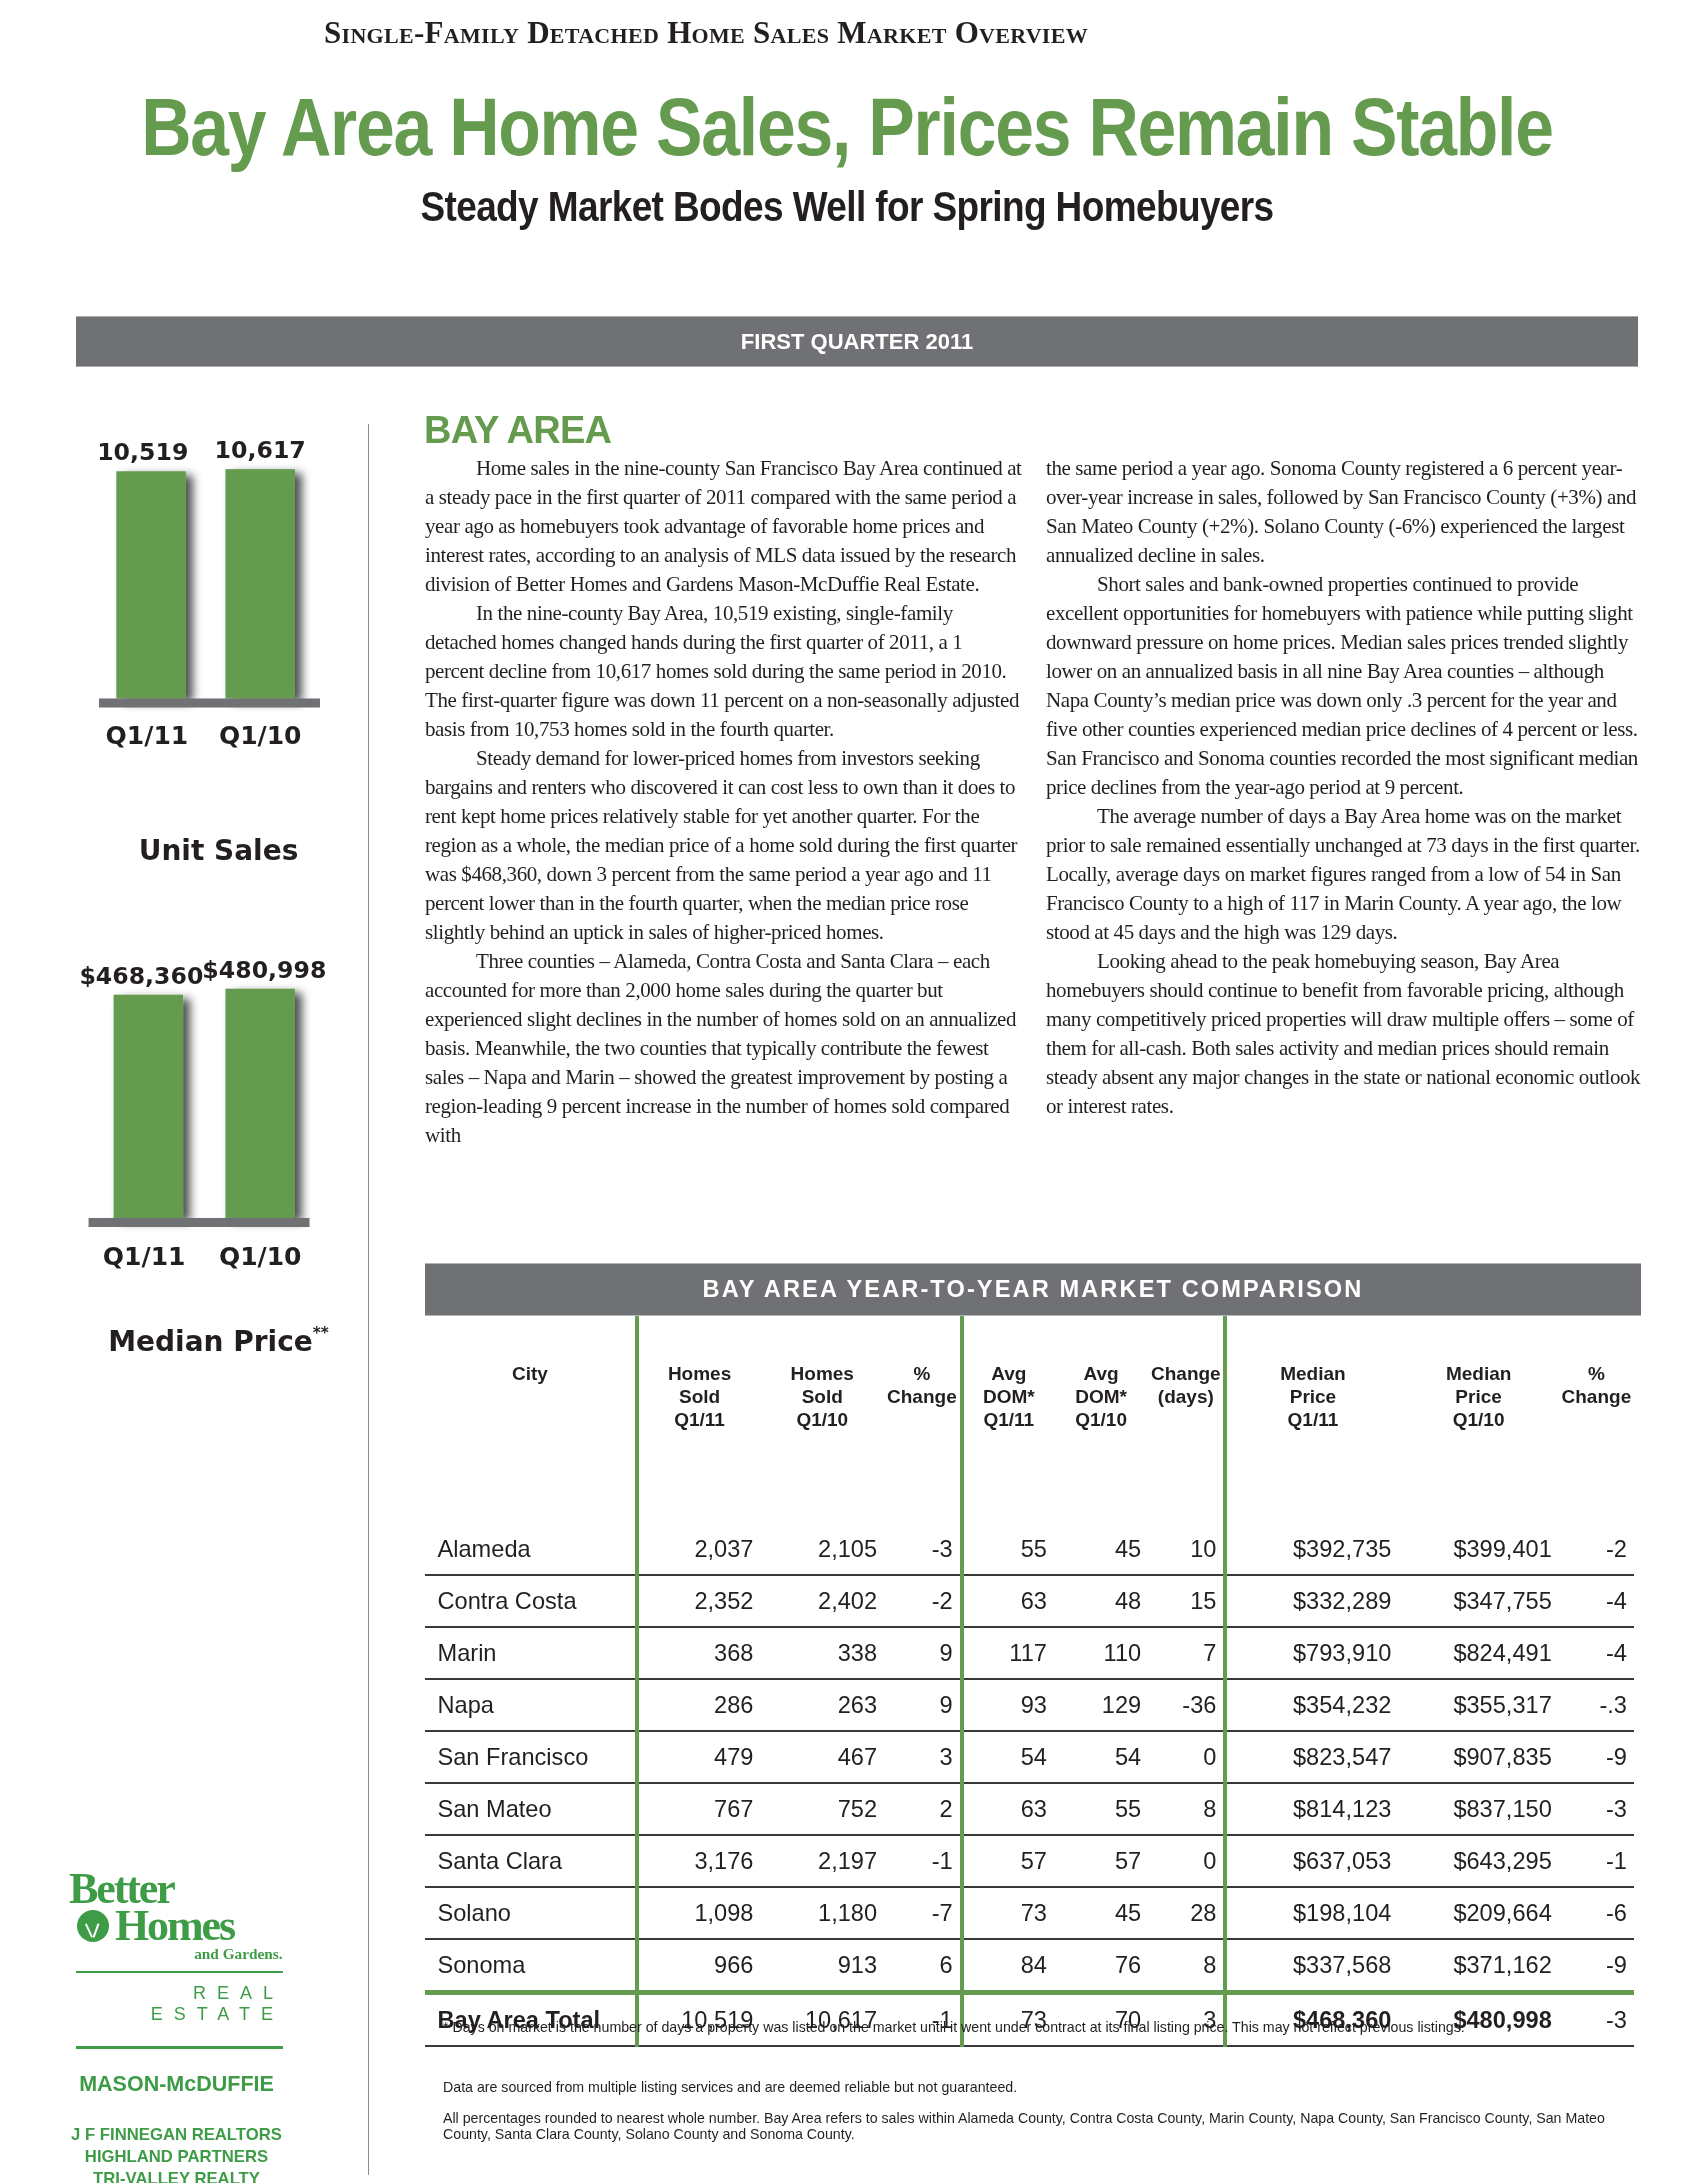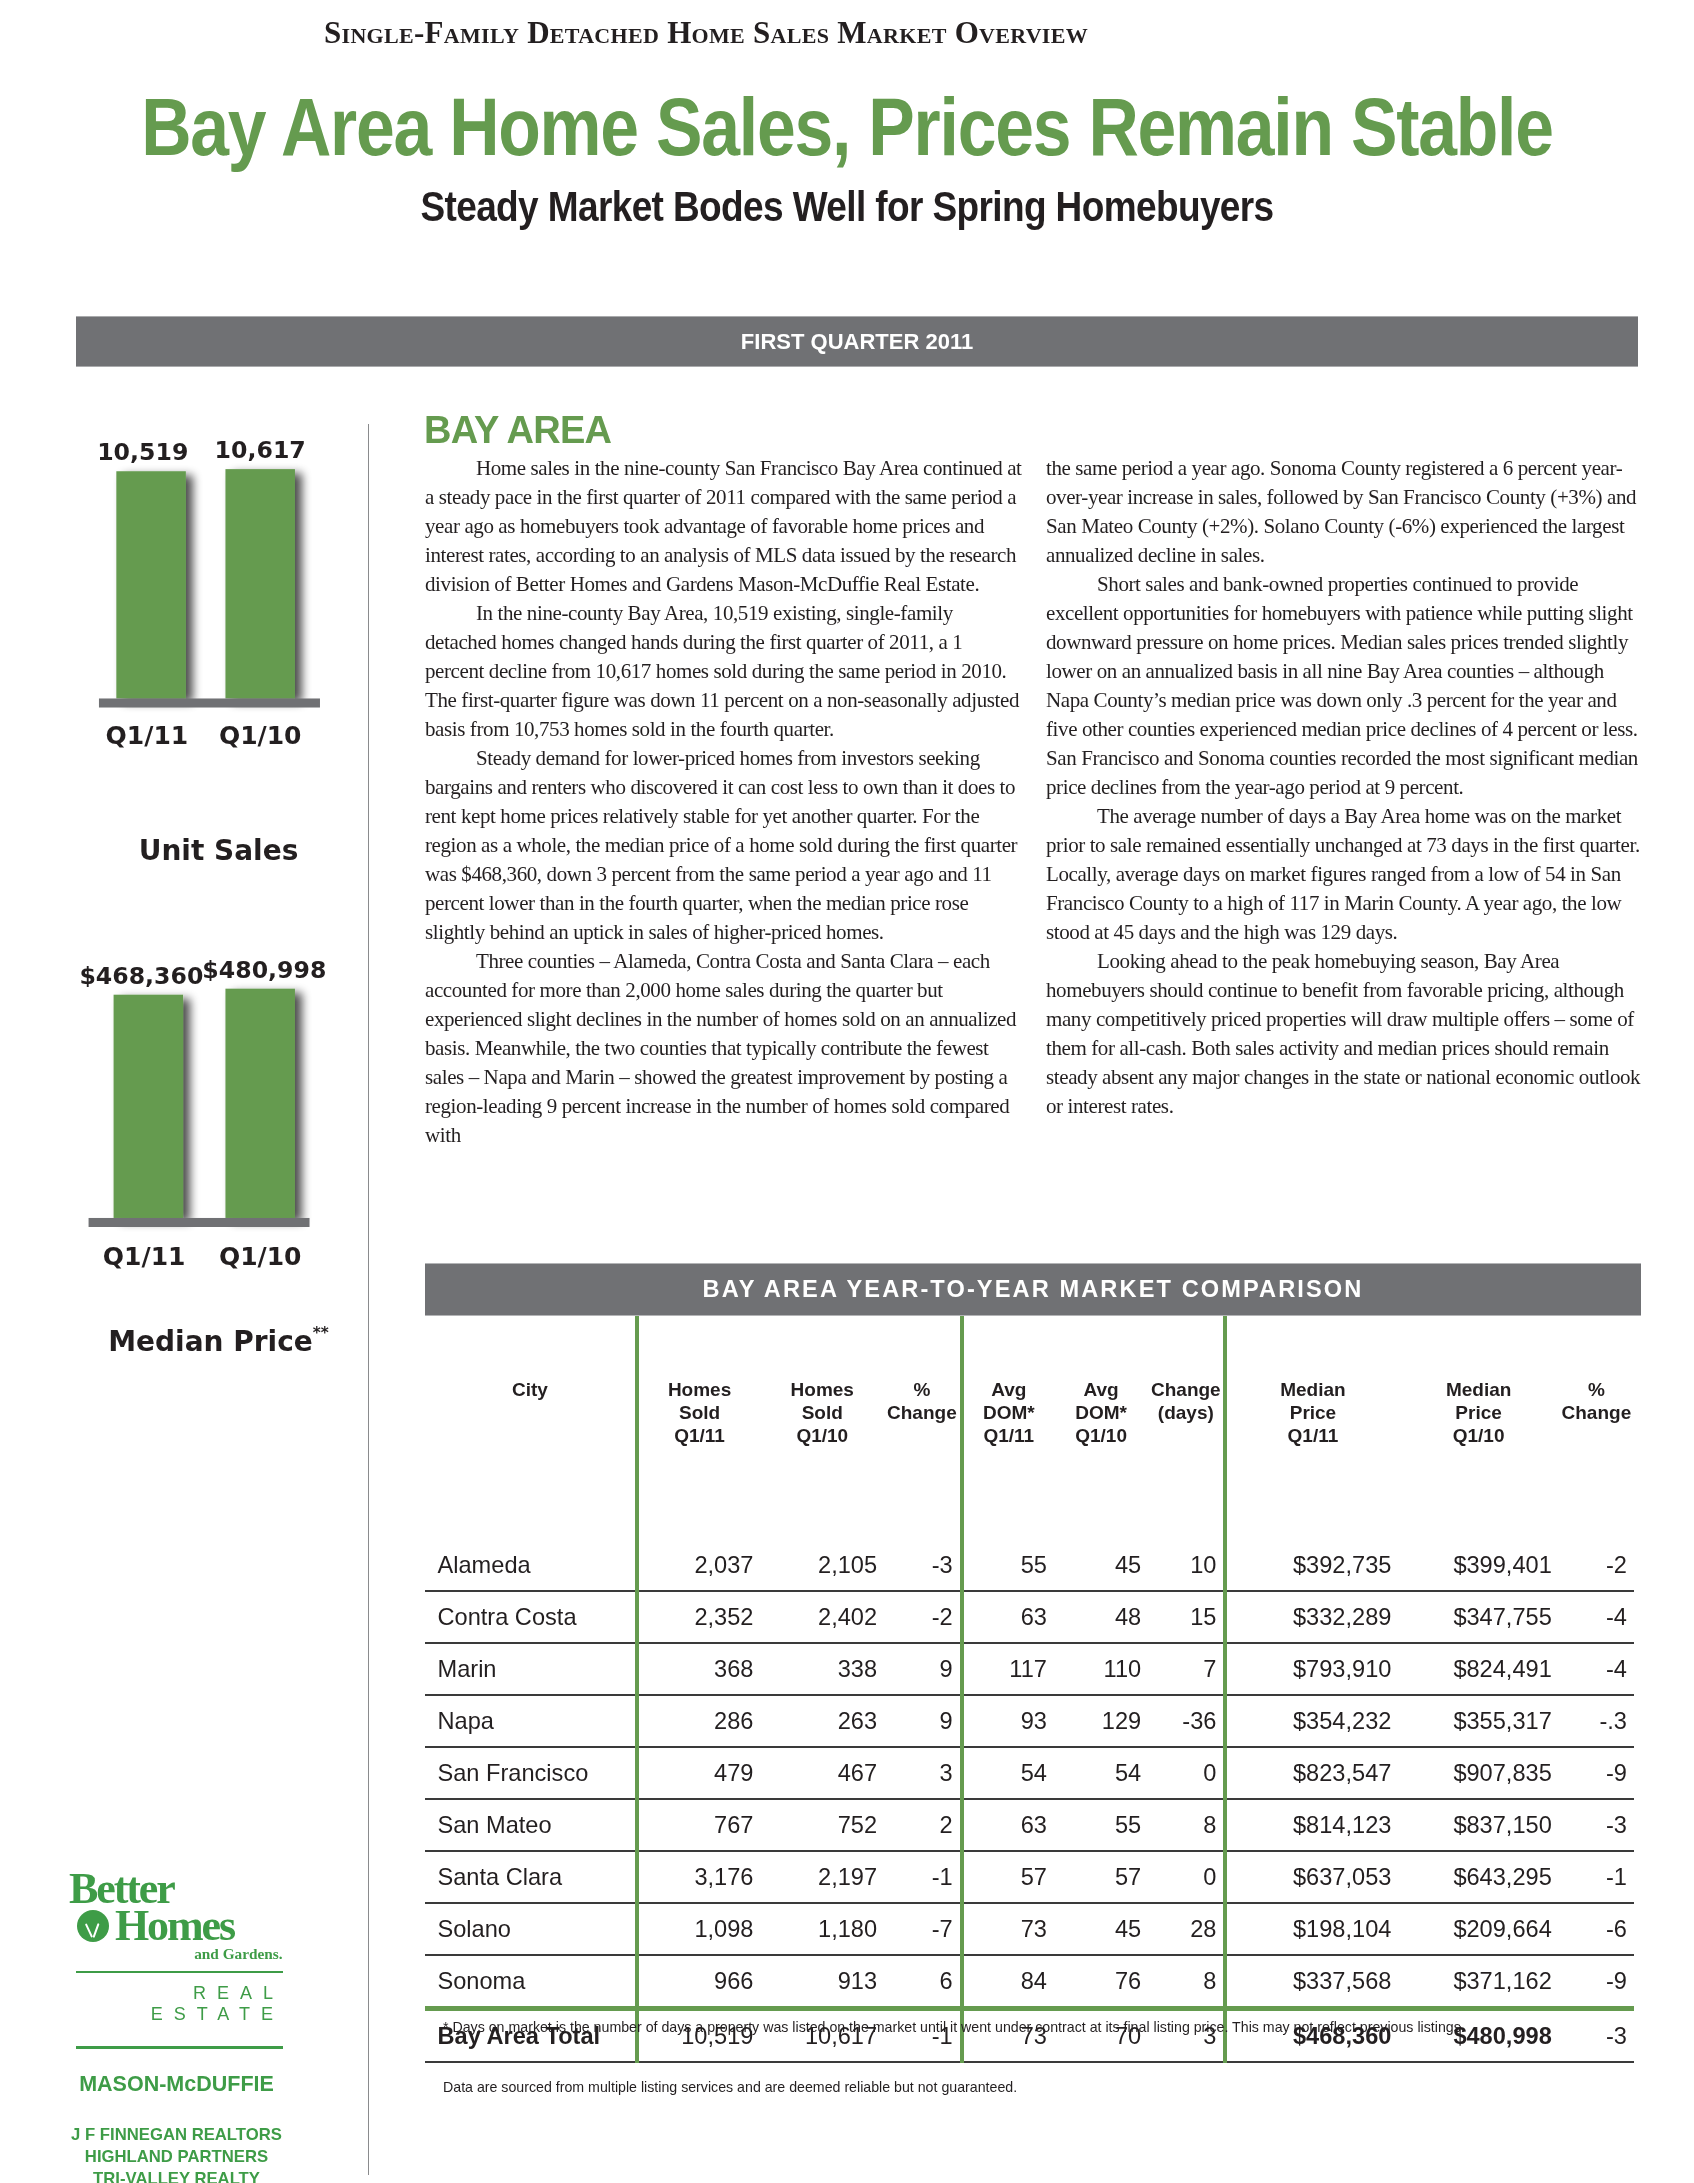--- a/index.html
+++ b/index.html
@@ -66,21 +66,21 @@
   
   .table-wrap { top: 1263px; left: 425px; width: 1216px; }
   .table-title {
     height: 51px; background: #707174; color: #ffffff;
     border-top: 1.4px solid #b3b4b6; border-bottom: 1.4px solid #b3b4b6;
     text-align: center; line-height: 51px; font-size: 23.6px; font-weight: bold; letter-spacing: 2.1px;
   }
   table.cmp { border-collapse: collapse; width: 1209px; font-family: "Liberation Sans", sans-serif; }
   table.cmp th {
     font-size: 19px; font-weight: bold; color: #231f20; vertical-align: top;
-    padding-top: 62px; height: 111px; line-height: 23px; text-align: center;
+    padding-top: 46px; height: 111px; line-height: 23px; text-align: center;
   }
   table.cmp td {
     font-size: 23.6px; height: 50px; color: #231f20;
     border-bottom: 2.1px solid #3a3a3a; text-align: right; padding: 0 7px 0 0;
   }
   table.cmp td.city { text-align: left; padding-left: 12.5px; padding-right: 0; }
   table.cmp tr.total td { font-weight: normal; border-top: 5.6px solid #659b4f; }
   table.cmp tr.total td.strong { font-weight: bold; }
   .gsep { border-left: 4.9px solid #659b4f; }
   table.cmp th.gsep, table.cmp td.gsep { border-left: 4.9px solid #659b4f; }
@@ -384,20 +384,21 @@
           <td class="">-3</td>
         </tr>
       </tbody>
   </table>
 </div>
 
 <div class="abs footnotes">
   <p>*  Days on market is the number of days a property was listed on the market until it went under contract at its final listing price. This may not reflect previous listings.</p>
   <div class="gap"></div>
   <p>Data are sourced from multiple listing services and are deemed reliable but not guaranteed.</p>
+  <p>All percentages rounded to nearest whole number. Bay Area refers to sales within Alameda County, Contra Costa County, Marin County, Napa County, San Francisco County, San Mateo County, Santa Clara County, Solano County and Sonoma County.</p>
 </div>
 
 <div class="abs logo">
   <div class="better">Better</div>
   <div class="homes-row">
     <span class="leaf"></span>
     <span class="homes">Homes</span>
   </div>
   <div style="text-align:right; padding-right:1.4px;"><span class="gardens" style="margin-left:12px">and Gardens.</span></div>
   <div class="rule"></div>

